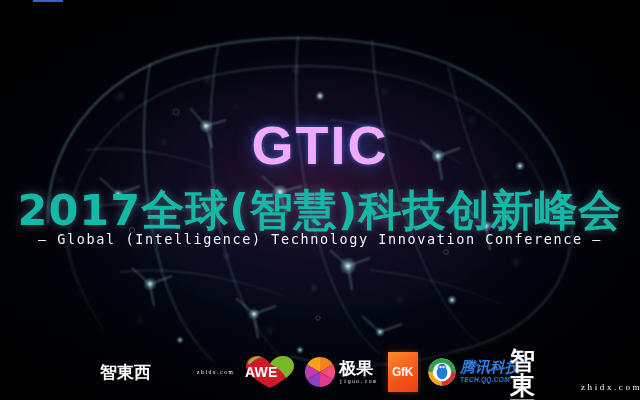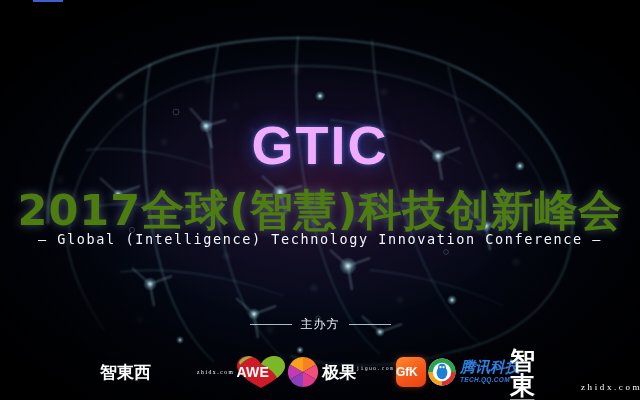--- a/index.html
+++ b/index.html
@@ -56,21 +56,21 @@
   }
 
   
   .title-cn {
     position: absolute;
     left: 0; right: 0;
     top: 182px;
     text-align: center;
     font-size: 43px;
     font-weight: bold;
-    color: #4d7c0f;
+    color: #14b8a6;
     letter-spacing: 1px;
     font-family: "DejaVu Sans", "Liberation Sans", sans-serif;
     text-shadow: 0 0 10px rgba(180,210,255,0.35);
     white-space: nowrap;
   }
   .title-en {
     position: absolute;
     left: 0; right: 0;
     top: 231px;
     text-align: center;
@@ -144,31 +144,30 @@
     text-align: left;
     color: #fff;
     font-weight: bold;
     font-size: 14px;
     letter-spacing: 0.3px;
     font-family: "Liberation Sans", sans-serif;
   }
 
   
   .jiguo-wrap { display: flex; align-items: center; gap: 4px; }
-  .jiguo-txt { display: flex; flex-direction: row; line-height: 1; }
+  .jiguo-txt { display: flex; flex-direction: column; line-height: 1; }
   .jiguo-cn { color: #fff; font-size: 17px; font-weight: bold; font-family: "DejaVu Sans", "Liberation Sans", sans-serif; }
   .jiguo-url { color: #e7e7e7; font-size: 5px; letter-spacing: 1.2px; margin-top: 2px; font-family: "DejaVu Sans Mono", "Liberation Mono", monospace; }
 
   
   .gfk-box {
-    width: 30px; height: 30px;
+    width: 30px; height: 40px;
     background: linear-gradient(150deg, #ff8a2b 0%, #f4571b 55%, #e8410f 100%);
-    display: flex; align-items: center; justify-content: flex-start;
+    display: flex; align-items: center; justify-content: center;
     box-shadow: 0 0 6px rgba(255,120,40,0.35);
-    border-radius: 7px;
   }
   .gfk-text { color: #fff; font-size: 12px; font-weight: bold; font-family: "Liberation Sans", sans-serif; letter-spacing: -0.2px; }
 
   
   .tencent-wrap { display: flex; align-items: center; gap: 4px; }
   .tencent-txt { display: flex; flex-direction: column; line-height: 1; }
   .tencent-cn { color: #2f7fe0; font-size: 15px; font-weight: bold; font-style: italic; font-family: "DejaVu Sans", "Liberation Sans", sans-serif; }
   .tencent-url { color: #2f7fe0; font-size: 6.5px; font-weight: bold; font-style: italic; letter-spacing: 0.3px; margin-top: 2px; font-family: "Liberation Sans", sans-serif; }
 
   
@@ -303,25 +302,20 @@
 
   <div class="bg-vignette"></div>
 
   <div class="top-bar"></div>
 
   <div class="gtic">GTIC</div>
 
   <div class="title-cn">2017全球(智慧)科技创新峰会</div>
   <div class="title-en">— Global (Intelligence) Technology Innovation Conference —</div>
 
-  <div class="organizer">
-    <span class="rule"></span>
-    <span class="olabel">主办方</span>
-    <span class="rule"></span>
-  </div>
 
   <div class="logo-row">
 
     <div class="logo logo-zhidx">
       <div class="zhidx-mark">
         <span class="zhidx-cn">智東西</span>
         <span class="zhidx-url">zhidx.com</span>
       </div>
     </div>
 

